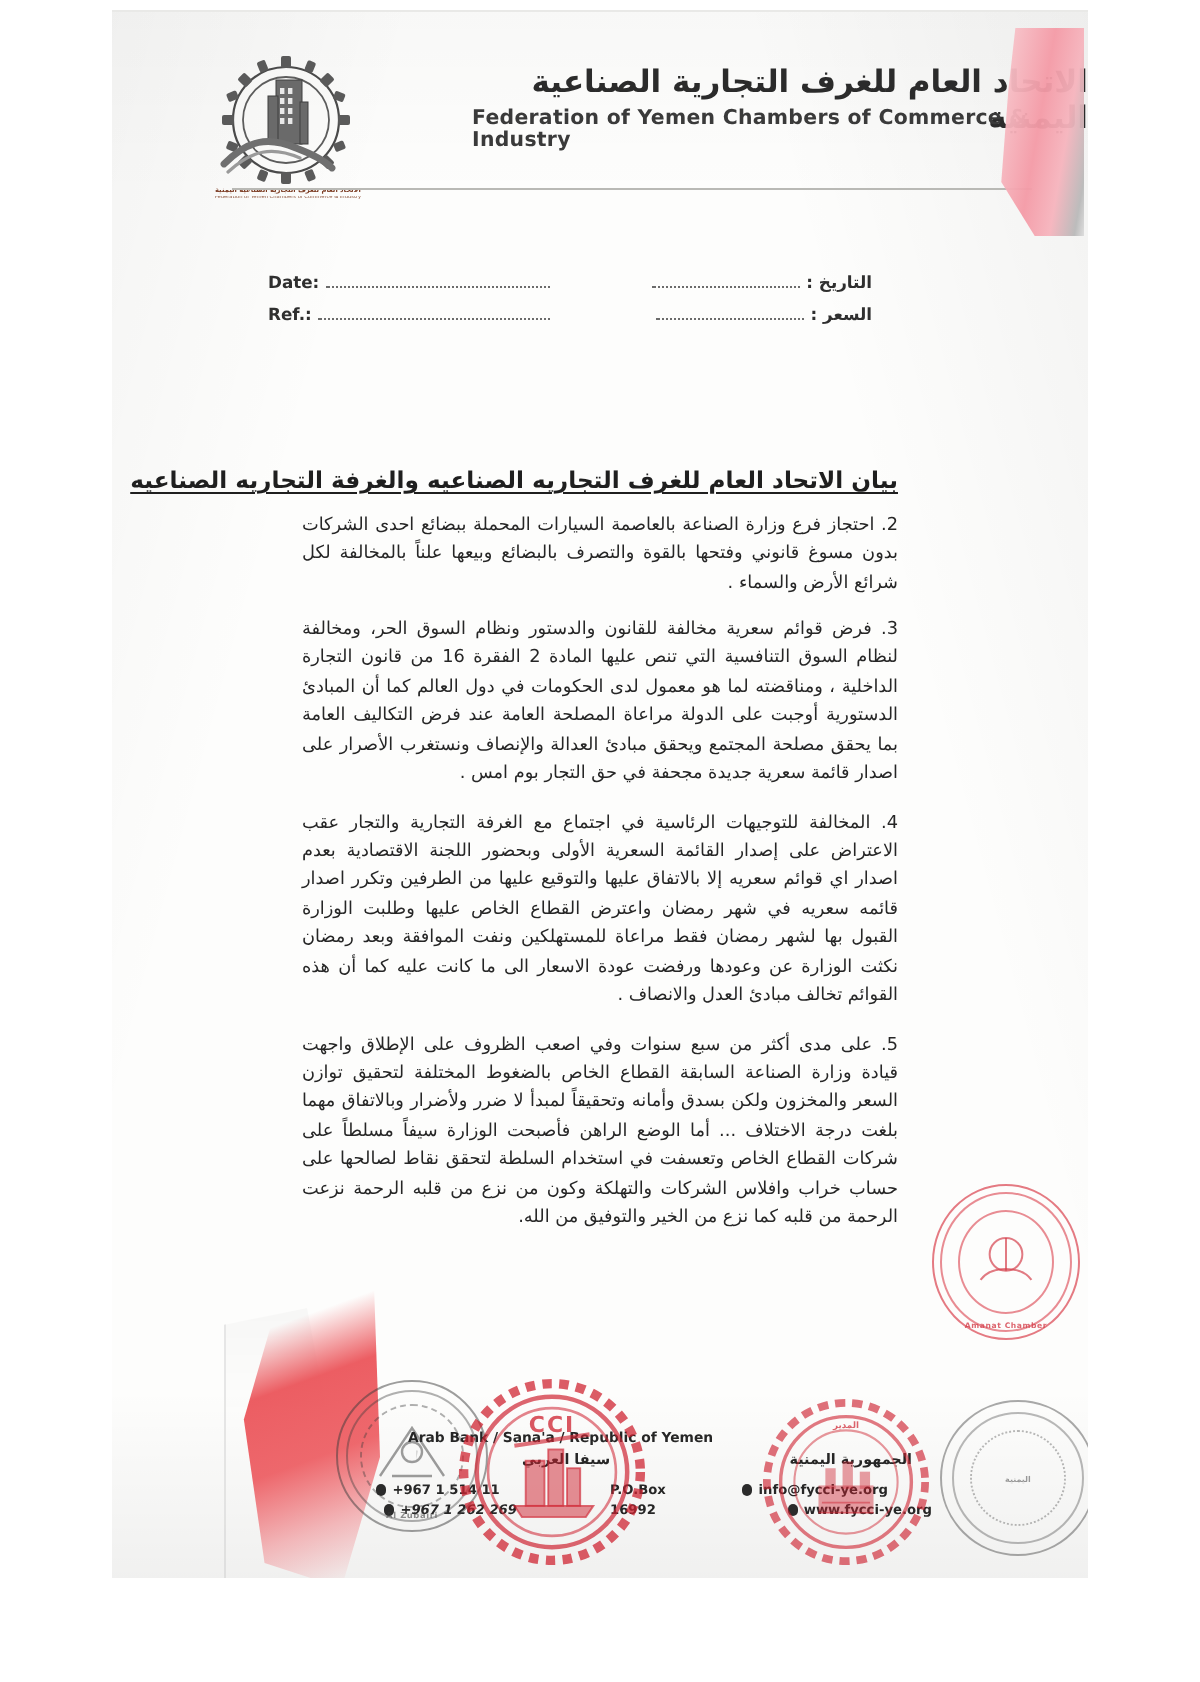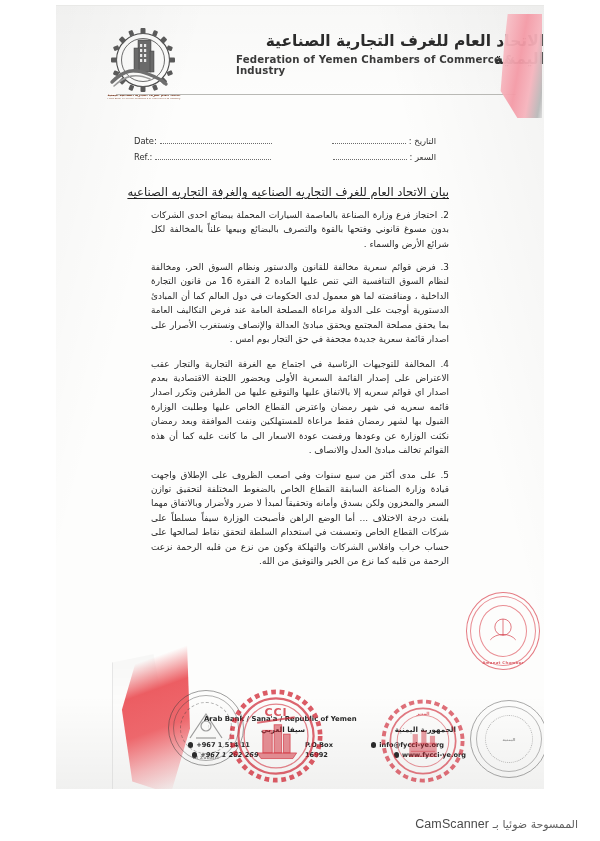--- a/index.html
+++ b/index.html
@@ -71,43 +71,43 @@
     position:absolute; left:60px; right:28px; top:74px;
     border-top:1px solid #b9b9b5; height:0;
   }
 
   
   .meta{
     position:absolute; left:0; right:0; top:126px; height:44px;
     font-size:8.2px; color:#2f2f2f;
   }
   .meta-row{position:absolute;display:flex;align-items:flex-end;}
-  .meta-lbl{font-weight:normal;font-size:8.4px;white-space:nowrap;}
+  .meta-lbl{font-weight:bold;font-size:8.4px;white-space:nowrap;}
   .dots{
     display:inline-block;height:1px;margin:0 0 2px 3px;
     border-bottom:1px dotted #6b6b6b;
   }
   .meta-en-1{left:78px; top:4px;}
   .meta-en-2{left:78px; top:20px;}
   .meta-ar{position:absolute;direction:rtl;display:flex;align-items:flex-end;}
   .meta-ar-1{right:108px; top:4px;}
   .meta-ar-2{right:108px; top:20px;}
   .meta-ar .dots{margin:0 3px 2px 0;}
 
   
   .body{
     position:absolute; left:95px; right:95px; top:178px;
     direction:rtl; text-align:justify;
     color:#232323;
   }
   .title-wrap{text-align:center; margin-bottom:7px;}
   .title-1{
-    font-size:11.6px; font-weight:normal; color:#1f1f1f;
+    font-size:11.6px; font-weight:bold; color:#1f1f1f;
     text-decoration:underline; text-underline-offset:2px;
-    line-height:1.45; white-space:nowrap;
+    line-height:1.45; white-space:nowrap;margin-top:48px;
   }
   .title-2{
     font-size:11.2px; font-weight:bold; color:#1f1f1f;
     line-height:1.6; margin-top:1px;
   }
 
   .para{
     font-size:8.9px; line-height:1.62; margin:0 0 8px 0;
     text-align:justify; text-justify:inter-word;
     color:#262626;
@@ -418,18 +418,14 @@
     <div class="ring r1"></div>
     <div class="ring r2" style="inset:6px"></div>
     <div class="ring r2" style="inset:15px;border-style:dotted"></div>
     <div class="stamp-txt" style="font-size:4px">اليمنية</div>
   </div>
 
   <div class="gutter l"></div>
   <div class="gutter r"></div>
   <div class="gutter b"></div>
 
-  <div class="camscanner">
-    <span>الممسوحة ضوئيا بـ</span>
-    <span class="cs-en">CamScanner</span>
-  </div>
 
 </div>
 
 </body></html>

